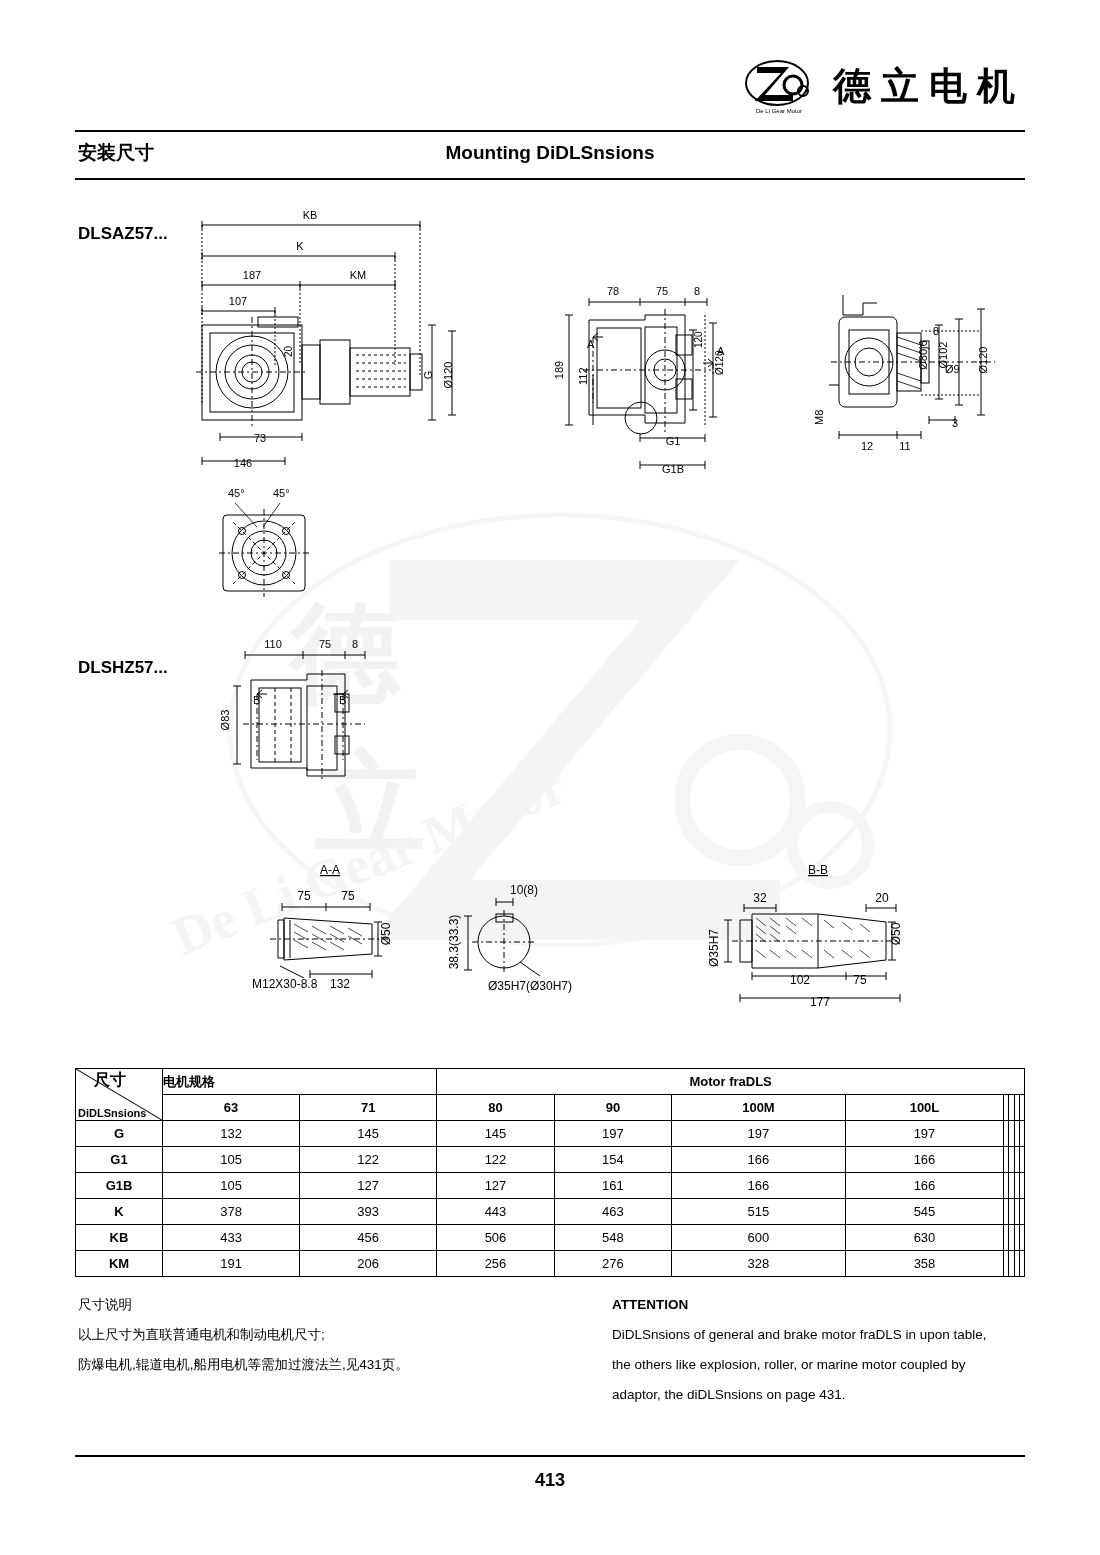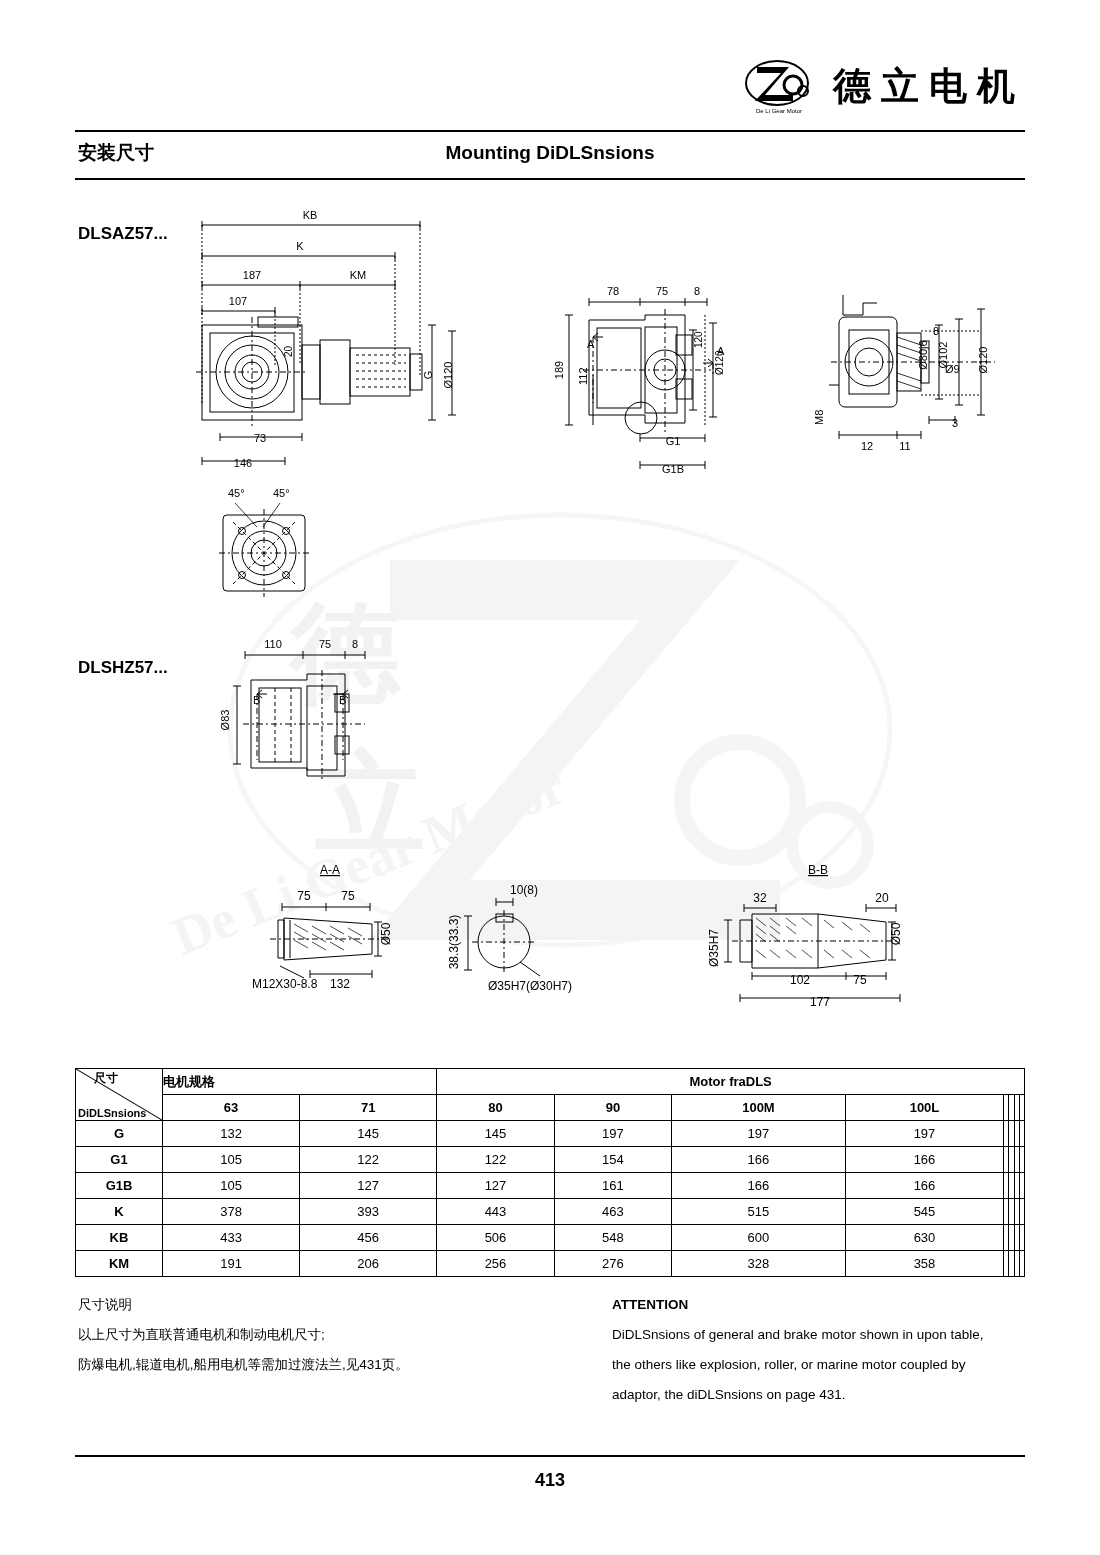--- a/index.html
+++ b/index.html
@@ -47,21 +47,21 @@
   .dwg{position:absolute;z-index:2;}
   .dwg svg{display:block;}
 
   
   .tbl-wrap{position:absolute;left:75px;top:1068px;width:950px;z-index:3;}
   table{border-collapse:collapse;width:100%;font-size:13px;}
   th,td{border:1px solid #000;text-align:center;height:25px;padding:0;}
   td.rowhead,th.rowhead{font-weight:bold;}
   .th-cn{font-size:13px;}
   .corner{position:relative;width:86px;}
-  .corner .cn{position:absolute;left:18px;top:1px;font-size:12px;}
+  .corner .cn{position:absolute;left:18px;top:1px;font-size:16px;}
   .corner .en{position:absolute;left:2px;bottom:1px;font-size:11px;}
   .corner .slash{position:absolute;left:0;top:0;width:100%;height:100%;}
 
   
   .notes{position:absolute;z-index:3;font-size:13.5px;line-height:30px;}
   .notes-cn{left:78px;top:1290px;width:440px;}
   .notes-en{left:612px;top:1290px;width:430px;}
 
   .foot-rule{position:absolute;left:75px;right:75px;top:1455px;height:2px;background:#000;z-index:3;}
   .pageno{position:absolute;left:0;right:0;top:1470px;text-align:center;font-size:18px;font-weight:bold;z-index:3;}
@@ -551,21 +551,21 @@
   </div>
 
   <div class="notes notes-cn">
     <div>尺寸说明</div>
     <div>以上尺寸为直联普通电机和制动电机尺寸;</div>
     <div>防爆电机,辊道电机,船用电机等需加过渡法兰,见431页。</div>
   </div>
 
   <div class="notes notes-en">
     <div style="font-weight:bold;">ATTENTION</div>
-    <div>DiDLSnsions of general and brake motor shown in upon table,</div>
+    <div>DiDLSnsions of general and brake motor fraDLS in upon table,</div>
     <div>the others like explosion, roller, or marine motor coupled by</div>
     <div>adaptor, the diDLSnsions on page 431.</div>
   </div>
 
   <div class="foot-rule"></div>
   <div class="pageno">413</div>
 
 </div>
 
 </body></html>

